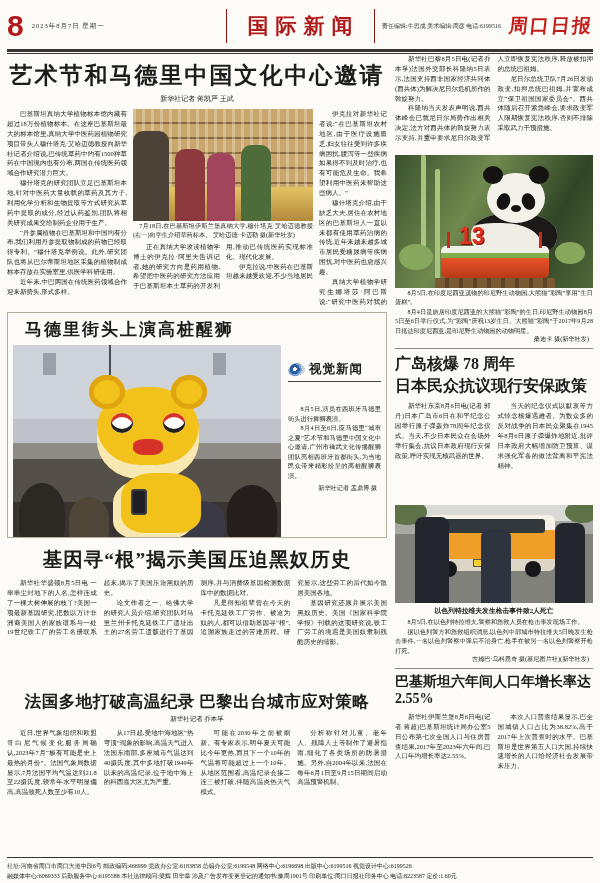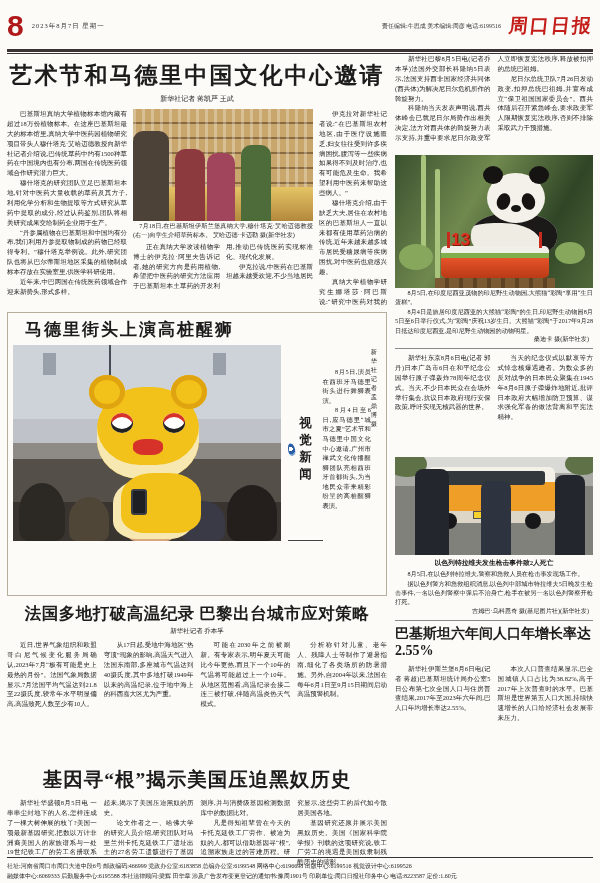--- a/index.html
+++ b/index.html
@@ -52,40 +52,40 @@
      background:repeating-linear-gradient(90deg, rgba(255,255,255,.28) 0 3px, transparent 3px 9px); }
   .herb-counter { position:absolute; left:0; right:0; bottom:0; height:30%;
      background:linear-gradient(#e5c466,#b3883c); }
   .fig { position:absolute; bottom:0; border-radius:10px 10px 0 0; }
   .fg1 { left:0; width:36px; height:90px; background:#4c4238; }
   .fg2 { left:42px; width:30px; height:72px; background:#8d3a3f; }
   .fg3 { left:74px; width:28px; height:68px; background:#a0455c; }
   .fg4 { left:108px; width:30px; height:76px; background:#4e6b3a; }
 
   
-  .vbox { border:1px solid #b5ae9c; margin-top:5px; padding:4px 5px; height:284px; overflow:hidden; }
+  .vbox { border:1px solid #b5ae9c; margin-top:5px; padding:4px 5px; height:226px; overflow:hidden; }
   .vbox-h { font-size:17px; font-weight:bold; letter-spacing:2px; margin:1px 0 4px 12px; }
   .vbox-flex { display:flex; gap:7px; }
   .lion { width:268px; height:196px; flex:none;
      background:linear-gradient(#ced2d9 0 38%, #bfc3c9 38% 50%, #8e8a85 50% 58%, #554f4a 58% 80%, #3a3430 80%); }
   .win { position:absolute; width:13px; height:22px; background:#9aa0aa; top:8px; }
   .lamp { position:absolute; left:96px; top:0; width:2px; height:44px; background:#474d55; }
   .lion-head { position:absolute; left:84px; top:42px; width:102px; height:92px; background:#f2c21a;
      border-radius:46% 46% 42% 42%; box-shadow:inset 0 -14px 0 #f7e7b0; }
   .lion-ear { position:absolute; top:-12px; width:36px; height:34px; background:#f2c21a; border-radius:50%;
      box-shadow:inset 0 0 0 5px #e0a410; }
   .lion-eye { position:absolute; top:26px; width:22px; height:20px; background:#fff; border-radius:50%;
      box-shadow:inset 0 -4px 0 #222, inset 0 4px 0 #d6322a; }
   .lion-nose { position:absolute; left:36px; top:52px; width:30px; height:16px; background:#d6322a; border-radius:40%; }
   .lion-bodyfluff { position:absolute; left:108px; top:128px; width:80px; height:60px; background:#f2c21a;
      border-radius:40% 40% 30% 30%; box-shadow:-8px 6px 0 #f7e7b0; }
   .crowd-head { position:absolute; border-radius:50% 50% 20% 20%; }
   .phone { position:absolute; left:118px; bottom:26px; width:16px; height:26px; background:#1d1f24;
      border:2px solid #3a3d44; border-radius:3px; }
-  .vright { flex:1; min-width:0; display:flex; }
+  .vright { flex:1; min-width:0; display:flex; flex-direction:column; }
   .vlogo { display:flex; align-items:center; gap:4px; border-bottom:1.5px solid #444;
      padding-bottom:3px; margin-top:16px; }
   .eye { width:17px; height:13px; border-radius:50% 50% 50% 50%/60% 60% 40% 40%;
      background:radial-gradient(circle at 40% 45%, #fff 0 2px, #2a5da8 2px 5px, #7aa0cc 5px 7px, #c6d4e4 7px); 
      transform:rotate(-12deg); }
   .vlogo-t { font-size:12.5px; font-weight:bold; letter-spacing:1px; }
   .vcap { margin-top:22px; }
   .vcap p { font-size:6.3px; }
   .vcredit { margin-top:3px; }
 
@@ -107,21 +107,21 @@
   .bamboo { position:absolute; width:5px; background:#a9c57d; border-radius:2px; }
   .leafblob { position:absolute; background:#87a85c; border-radius:50%; }
   .panda-head { position:absolute; left:92px; top:18px; width:58px; height:50px; background:#f4f1ea; border-radius:50%; }
   .p-ear { position:absolute; top:-7px; width:20px; height:18px; background:#151412; border-radius:50%; }
   .p-eye { position:absolute; top:20px; width:13px; height:17px; background:#151412; border-radius:50%; }
   .p-nose { position:absolute; left:24px; top:32px; width:10px; height:7px; background:#151412; border-radius:50%; }
   .panda-body { position:absolute; left:76px; top:58px; width:86px; height:46px; background:#efece4;
      border-radius:45%; box-shadow:inset -16px 10px 0 #1b1a18; }
   .cake { position:absolute; left:46px; bottom:10px; width:108px; height:32px;
      background:linear-gradient(#f0efe8 0 22%, #7fae4c 22% 36%, #e8542a 36%, #b93a16); border-radius:5px; }
-  .cake-num { position:absolute; left:56px; bottom:38px; font-size:17px; font-weight:bold; color:#e03020;
+  .cake-num { position:absolute; left:64px; bottom:38px; font-size:23px; font-weight:bold; color:#e03020;
      text-shadow:1px 1px 0 #7d1507; font-family:"Liberation Sans",sans-serif; }
   .candle { position:absolute; bottom:40px; width:3px; height:16px; background:#c62b1e; }
   .cake-stand { position:absolute; left:40px; bottom:0; width:120px; height:10px;
      background:repeating-linear-gradient(90deg,#7a5a33 0 10px,#5d4223 10px 14px); }
   .panda-t { text-align:center; font-weight:bold; font-size:8px; margin:4px 0 2px; }
 
   .hiro-h { font-size:16px; font-weight:bold; line-height:1.35; margin:2px 0 5px; }
   .hiro-body { column-count:2; column-gap:7px; height:102px; overflow:hidden; }
 
   .policep { height:98px; margin-top:2px;
@@ -145,20 +145,21 @@
 </head>
 <body>
 
 <div class="page">
 
   <div class="hdr">
     <div class="hdr-left">
       <span class="pageno">8</span>
       <span class="hdr-date">2023年8月7日 星期一</span>
     </div>
+    <div class="section-title">国际新闻</div>
     <div class="hdr-right">
       <span class="editors">责任编辑:牛思成 美术编辑:周彦 电话:6199516</span>
       <span class="masthead">周口日报</span>
     </div>
   </div>
   <div class="rule"></div>
 
   <div class="content">
 
     <div class="colL">
@@ -229,37 +230,37 @@
             <div class="vcap cap">
                 <p>8月5日,演员在西班牙马德里街头进行舞狮表演。</p>
                 <p>8月4日至6日,应马德里“城市之夏”艺术节和马德里中国文化中心邀请,广州市禅武文化传播醒狮团队亮相西班牙首都街头,为当地民众带来精彩纷呈的高桩醒狮表演。</p>
               </div>
             <div class="credit vcredit">新华社记者 孟鼎博 摄</div>
           </div>
         </div>
       </section>
 
       <article>
+        <h1 class="gene-h">基因寻“根”揭示美国压迫黑奴历史</h1>
+        <div class="gene-body paras">
+            <p>新华社华盛顿8月5日电 一串串尘封地下的人名,怎样连成了一棵大树伸展的枝丫?美国一项最新基因研究,把数以万计非洲裔美国人的家族谱系与一处19世纪铁工厂的劳工名册联系起来,揭示了美国压迫黑奴的历史。</p>
+            <p>论文作者之一、哈佛大学的研究人员介绍,研究团队对马里兰州卡托克廷铁工厂遗址出土的27名劳工遗骸进行了基因测序,并与消费级基因检测数据库中的数据比对。</p>
+            <p>凡是得知祖辈曾在今天的卡托克廷铁工厂劳作、被迫为奴的人,都可以借助基因寻“根”,追溯家族走过的苦难历程。研究显示,这些劳工的后代如今散居美国各地。</p>
+            <p>基因研究还原并展示美国黑奴历史。美国《国家科学院学报》刊载的这项研究说,铁工厂劳工的境遇是美国奴隶制残酷历史的缩影。</p>
+          </div>
+      </article>
+
+      <article>
         <h1 class="heat-h">法国多地打破高温纪录 巴黎出台城市应对策略</h1>
         <div class="heat-by">新华社记者 乔本孚</div>
         <div class="heat-body paras">
             <p>近日,世界气象组织和欧盟哥白尼气候变化服务局确认,2023年7月“极有可能是史上最热的月份”。法国气象局数据显示,7月法国平均气温达到21.8至22摄氏度,较常年水平明显偏高,高温致死人数至少有10人。</p>
             <p>从17日起,受地中海地区“热穹顶”现象的影响,高温天气进入法国东南部,多座城市气温达到40摄氏度,其中多地打破1949年以来的高温纪录,位于地中海上的科西嘉大区尤为严重。</p>
             <p>可能在2030年之前被刷新。有专家表示,明年夏天可能比今年更热,而且下一个10年的气温将可能超过上一个10年。从地区范围看,高温纪录会接二连三被打破,伴随高温炎热天气模式。</p>
             <p>分析称针对儿童、老年人、残障人士等制作了避暑指南,细化了各类场所的防暑措施。另外,自2004年以来,法国在每年6月1日至9月15日期间启动高温预警机制。</p>
-          </div>
-      </article>
-
-      <article>
-        <h1 class="gene-h">基因寻“根”揭示美国压迫黑奴历史</h1>
-        <div class="gene-body paras">
-            <p>新华社华盛顿8月5日电 一串串尘封地下的人名,怎样连成了一棵大树伸展的枝丫?美国一项最新基因研究,把数以万计非洲裔美国人的家族谱系与一处19世纪铁工厂的劳工名册联系起来,揭示了美国压迫黑奴的历史。</p>
-            <p>论文作者之一、哈佛大学的研究人员介绍,研究团队对马里兰州卡托克廷铁工厂遗址出土的27名劳工遗骸进行了基因测序,并与消费级基因检测数据库中的数据比对。</p>
-            <p>凡是得知祖辈曾在今天的卡托克廷铁工厂劳作、被迫为奴的人,都可以借助基因寻“根”,追溯家族走过的苦难历程。研究显示,这些劳工的后代如今散居美国各地。</p>
-            <p>基因研究还原并展示美国黑奴历史。美国《国家科学院学报》刊载的这项研究说,铁工厂劳工的境遇是美国奴隶制残酷历史的缩影。</p>
           </div>
       </article>
     </div>
 
     <div class="colR">
 
       <article>
         <div class="fm-body paras">
             <p>新华社巴黎8月5日电(记者乔本孚)法国外交部长科隆纳5日表示,法国支持西非国家经济共同体(西共体)为解决尼日尔危机所作的斡旋努力。</p>
             <p>科隆纳当天发表声明说,西共体峰会已就尼日尔局势作出相关决定,法方对西共体的斡旋努力表示支持,并重申要求尼日尔政变军人立即恢复宪法秩序,释放被扣押的总统巴祖姆。</p>
@@ -288,20 +289,24 @@
       </div>
       <div class="cap">
           <p>8月5日,在印度尼西亚茂物的印尼野生动物园,大熊猫“彩陶”享用“生日蛋糕”。</p>
           <p>8月4日是旅居印度尼西亚的大熊猫“彩陶”的生日,印尼野生动物园8月5日至6日举行仪式,为“彩陶”庆祝13岁生日。大熊猫“彩陶”于2017年9月28日抵达印度尼西亚,是印尼野生动物园的动物明星。</p>
         </div>
       <div class="credit">桑迪卡 摄(新华社发)</div>
 
       <hr class="divider">
 
       <article>
+        <h2 class="hiro-h">
+          <span>广岛核爆 78 周年</span><br>
+          <span>日本民众抗议现行安保政策</span>
+        </h2>
         <div class="hiro-body paras">
             <p>新华社东京8月6日电(记者 郭丹)日本广岛市6日在和平纪念公园举行原子弹轰炸78周年纪念仪式。当天,不少日本民众在会场外举行集会,抗议日本政府现行安保政策,呼吁实现无核武器的世界。</p>
             <p>当天的纪念仪式以默哀等方式悼念核爆遇难者。为数众多的反对战争的日本民众聚集在1945年8月6日原子弹爆炸地附近,批评日本政府大幅增加防卫预算、谋求强化军备的做法背离和平宪法精神。</p>
           </div>
       </article>
 
       <div class="photo policep">
         <div class="treeblob" style="left:-8px;top:-6px;width:40px;height:26px;"></div>
         <div class="treeblob" style="right:-6px;top:-4px;width:34px;height:22px;"></div>
         <div class="van">

